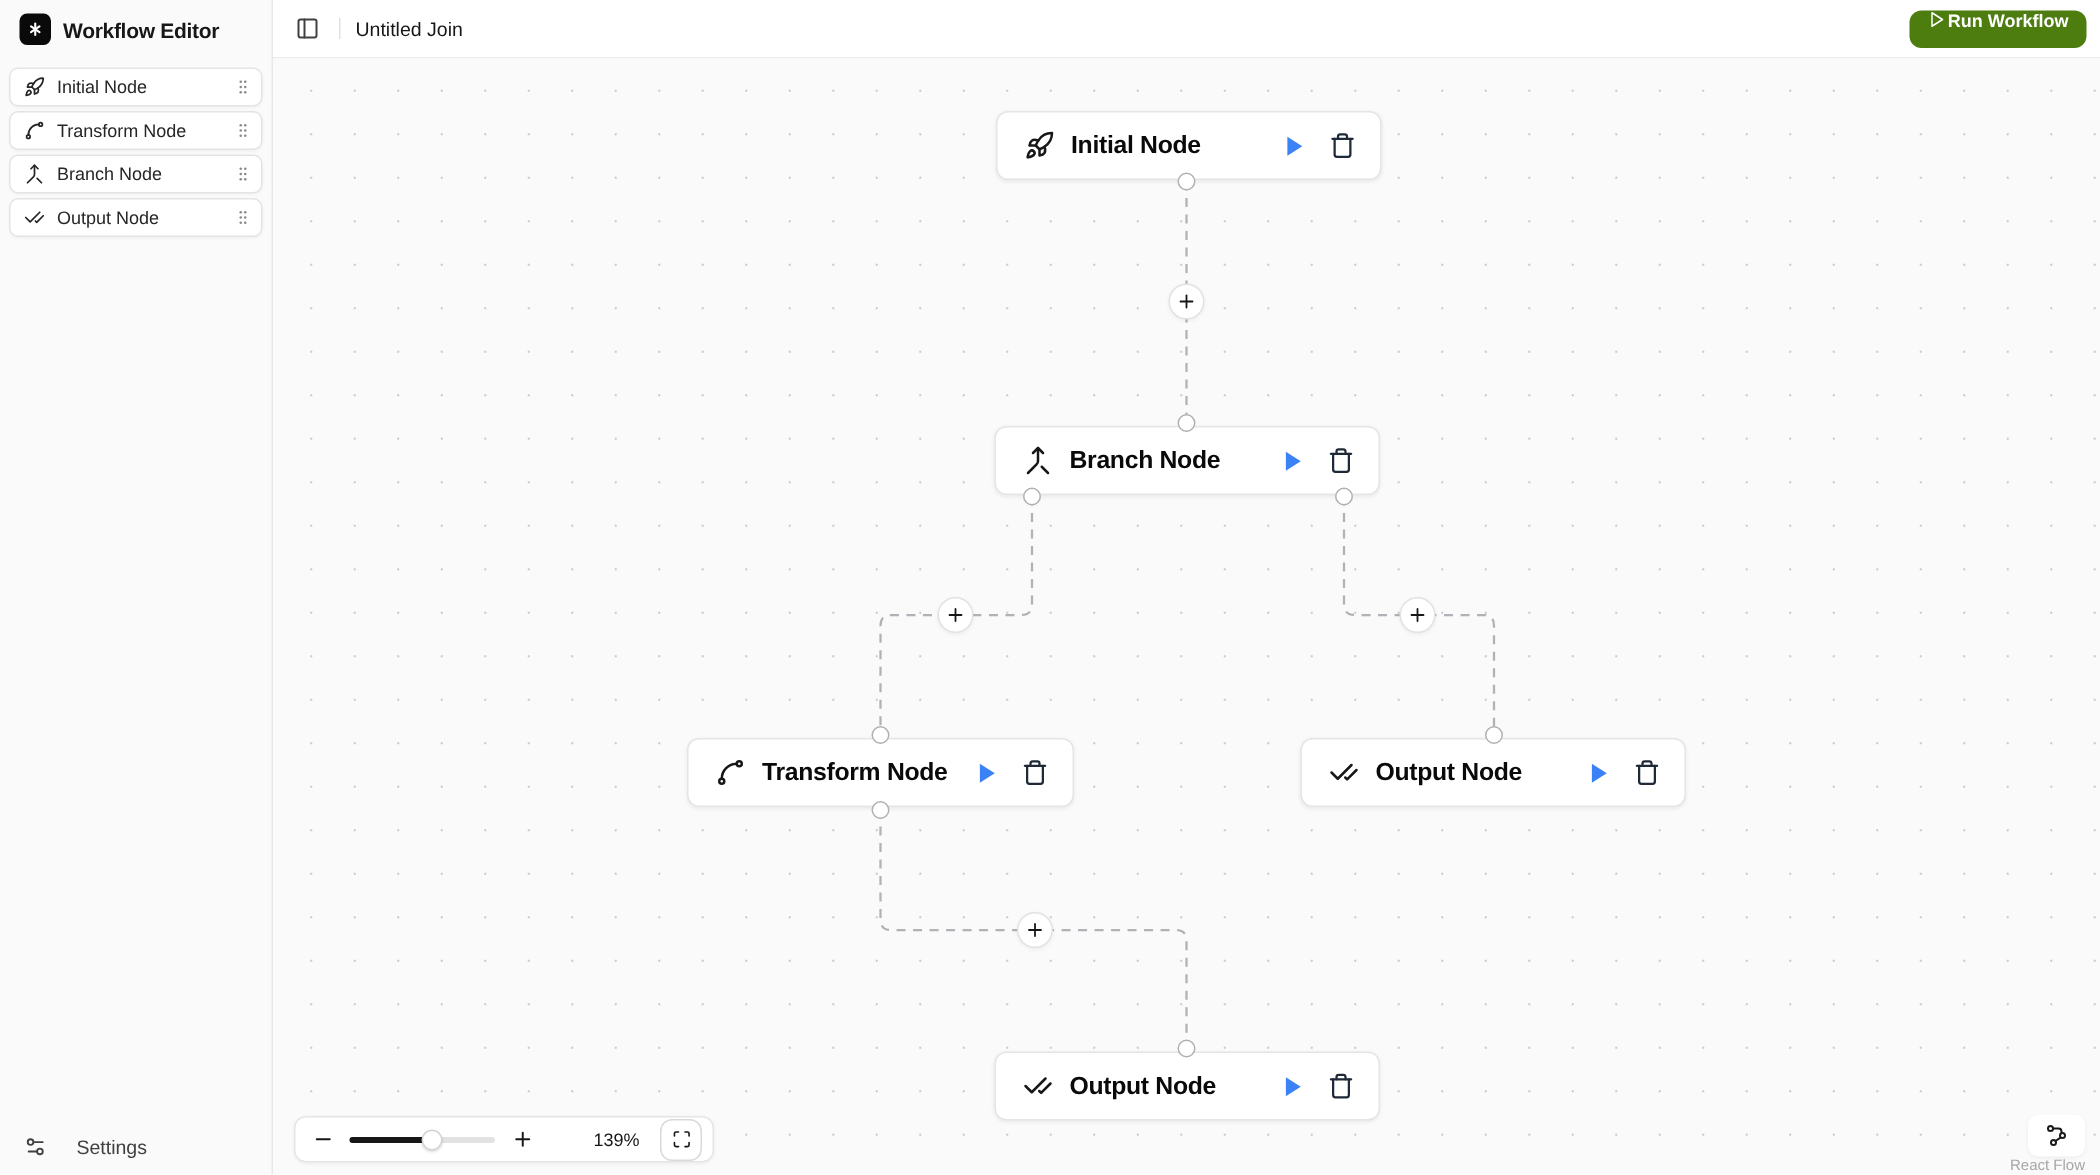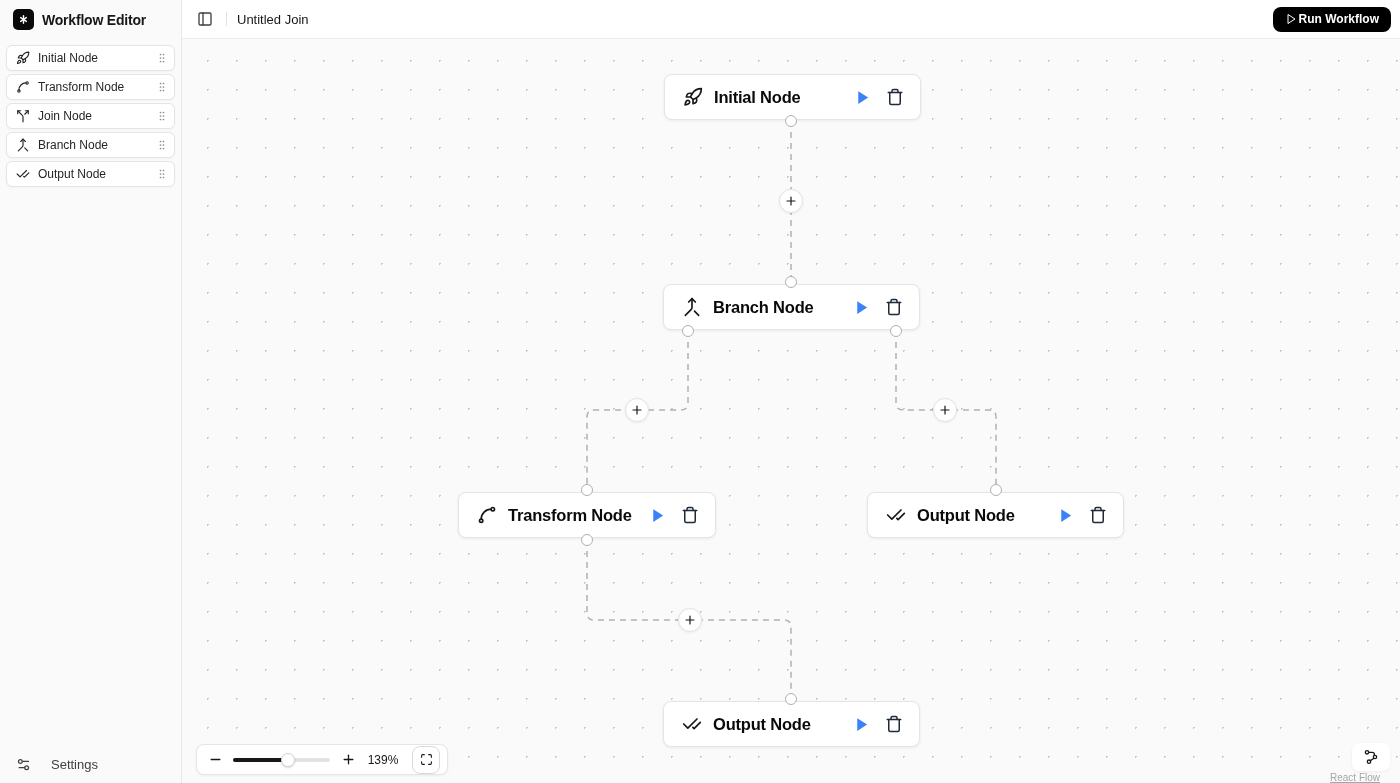--- a/index.html
+++ b/index.html
@@ -28,22 +28,22 @@
 
   
   .main { flex:1; display:flex; flex-direction:column; min-width:0; }
   .topbar { height:39px; flex:0 0 39px; background:#fff; border-bottom:1px solid #ececec;
     display:flex; align-items:center; padding:0 9px 0 12px; }
   .panel-toggle { width:22px; height:22px; display:flex; align-items:center; justify-content:center;
     color:#404040; border-radius:5px; cursor:pointer; }
   .panel-toggle svg { width:16px; height:16px; }
   .topbar-sep { width:1px; height:14px; background:#e2e2e2; margin:0 10px; }
   .flow-name { font-size:13px; color:#171717; }
-  .run-btn { margin-left:auto; height:25px; display:flex; align-items:center; gap:2px;
-    background:#000000; color:#fff; border:none; border-radius:8px; padding:0 12px;
+  .run-btn { margin-left:auto; height:25px; display:flex; gap:2px;
+    background:#4d7c0f; color:#fff; border:none; border-radius:8px; padding:0 12px;
     font-size:12px; font-weight:600; font-family:inherit; cursor:pointer; }
   .run-btn svg { width:12px; height:12px; }
 
   
   .canvas { position:relative; flex:1; background-color:#fafafa;
     background-image:radial-gradient(#c9c9cd 1px, transparent 1px);
     background-size:29px 29px; background-position:11px 7px; overflow:hidden; }
   .edges { position:absolute; inset:0; width:100%; height:100%; }
   .edges path { fill:none; stroke:#b1b1b7; stroke-width:1.5; stroke-dasharray:6 5; }
 
@@ -73,32 +73,32 @@
     color:#171717; cursor:pointer; background:none; border:none; }
   .ctrl-btn svg { width:13px; height:13px; }
   .zoom-slider { position:relative; width:97px; height:14px; margin:0 7px; cursor:pointer; }
   .zoom-track { position:absolute; top:5px; left:0; width:100%; height:4px;
     border-radius:2px; background:#e2e2e2; }
   .zoom-fill { position:absolute; top:5px; left:0; width:57%; height:4px;
     border-radius:2px; background:#171717; }
   .zoom-thumb { position:absolute; top:0; left:calc(57% - 7px); width:14px; height:14px;
     border-radius:50%; background:#fff; border:1px solid #d4d4d4;
     box-shadow:0 1px 2px rgba(0,0,0,0.15); }
-  .zoom-level { font-size:12px; color:#171717; margin:0 13px 0 8px; min-width:32px; text-align:center; }
+  .zoom-level { font-size:12px; color:#171717; margin:0 13px 0 36px; min-width:32px; text-align:center; }
   .fit-btn { width:28px; height:28px; background:#fff; border:1px solid #d9d9d9; border-radius:8px;
     display:flex; align-items:center; justify-content:center; color:#171717; cursor:pointer; }
   .fit-btn svg { width:13px; height:13px; }
 
   
   .attr-panel { position:absolute; right:10px; bottom:12px; width:38px; height:28px;
     background:#fff; border-radius:7px; box-shadow:0 1px 3px rgba(0,0,0,0.06);
     display:flex; align-items:center; justify-content:center; color:#1a1a1a;
     cursor:pointer; z-index:10; }
   .attr-panel svg { width:16px; height:16px; }
-  .attr-text { position:absolute; right:20px; bottom:0px; font-size:10px; color:#a6a6a6; z-index:10;text-decoration:underline; }
+  .attr-text { position:absolute; right:10px; bottom:0px; font-size:10px; color:#a6a6a6; z-index:10; }
 </style>
 </head>
 <body>
 
 <svg width="0" height="0" style="position:absolute">
   <defs>
     <g id="i-rocket" fill="none" stroke="currentColor" stroke-width="2" stroke-linecap="round" stroke-linejoin="round">
       <path d="M4.5 16.5c-1.5 1.26-2 5-2 5s3.74-.5 5-2c.71-.84.7-2.13-.09-2.91a2.18 2.18 0 0 0-2.91-.09z"></path>
       <path d="m12 15-3-3a22 22 0 0 1 2-3.95A12.88 12.88 0 0 1 22 2c0 2.72-.78 7.5-6 11a22.35 22.35 0 0 1-4 2z"></path>
       <path d="M9 12H4s.55-3.03 2-4c1.62-1.08 5 0 5 0"></path>
@@ -207,33 +207,20 @@
             </svg>
           </span>
       </div>
       <div class="palette-item">
         <span class="p-icon">
             <svg viewBox="0 0 24 24">
               <use href="#i-spline"></use>
             </svg>
           </span>
         <span class="p-label">Transform Node</span>
-        <span class="grip">
-            <svg viewBox="0 0 24 24">
-              <use href="#i-grip"></use>
-            </svg>
-          </span>
-      </div>
-      <div class="palette-item">
-        <span class="p-icon">
-            <svg viewBox="0 0 24 24">
-              <use href="#i-split"></use>
-            </svg>
-          </span>
-        <span class="p-label">Join Node</span>
         <span class="grip">
             <svg viewBox="0 0 24 24">
               <use href="#i-grip"></use>
             </svg>
           </span>
       </div>
       <div class="palette-item">
         <span class="p-icon">
             <svg viewBox="0 0 24 24">
               <use href="#i-merge"></use>

